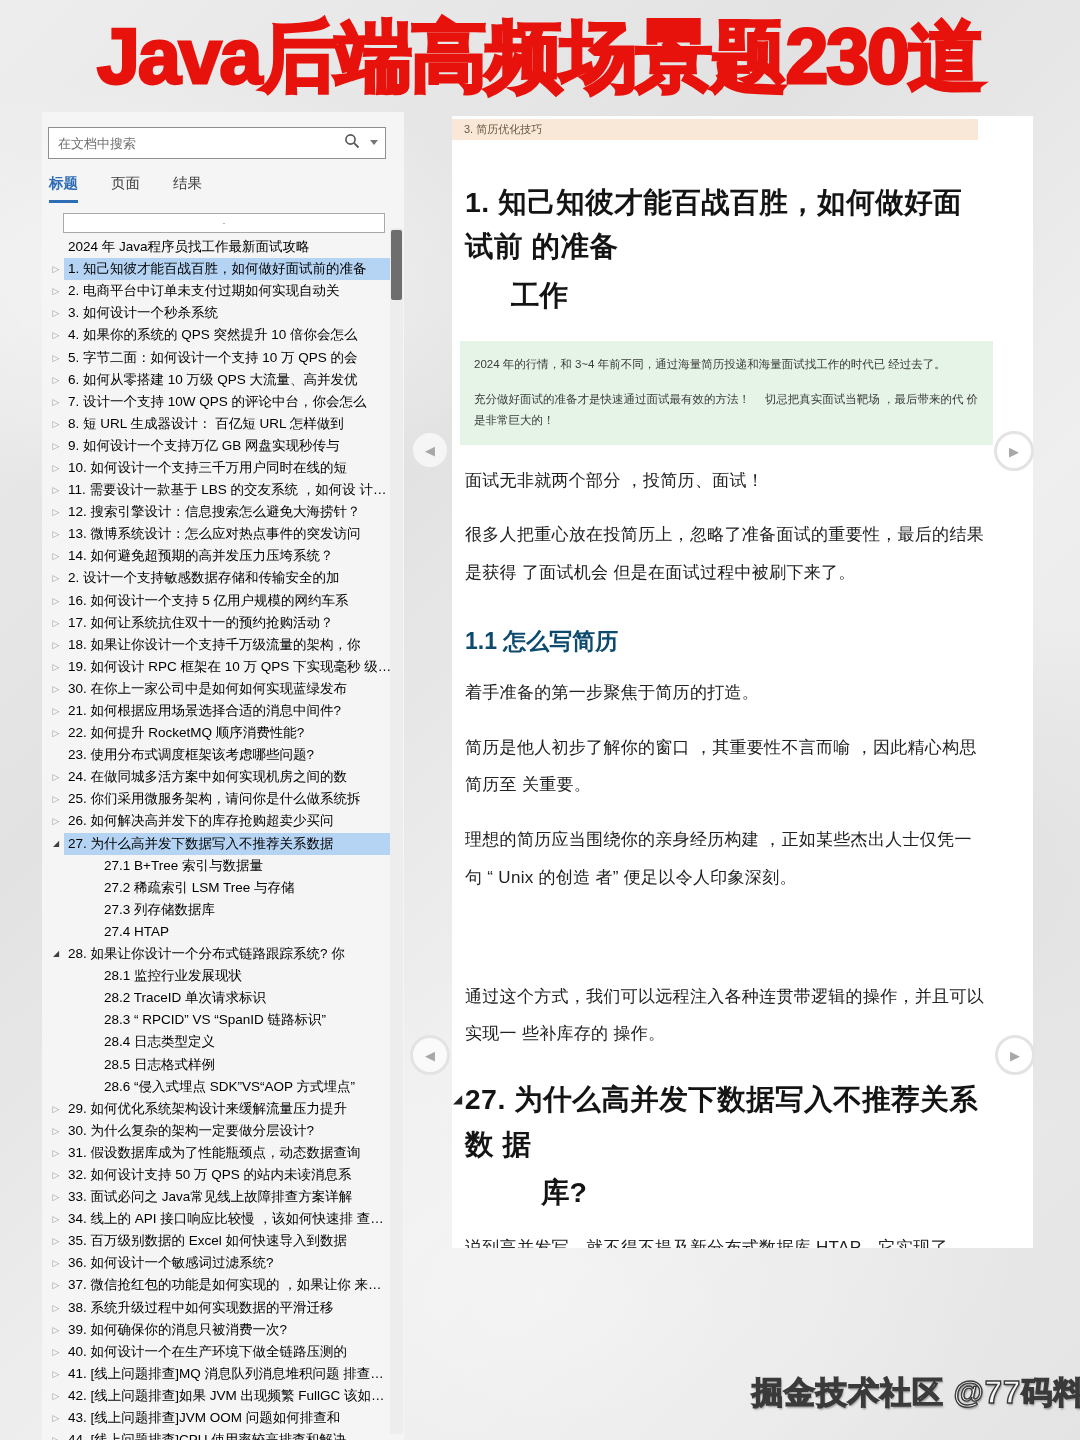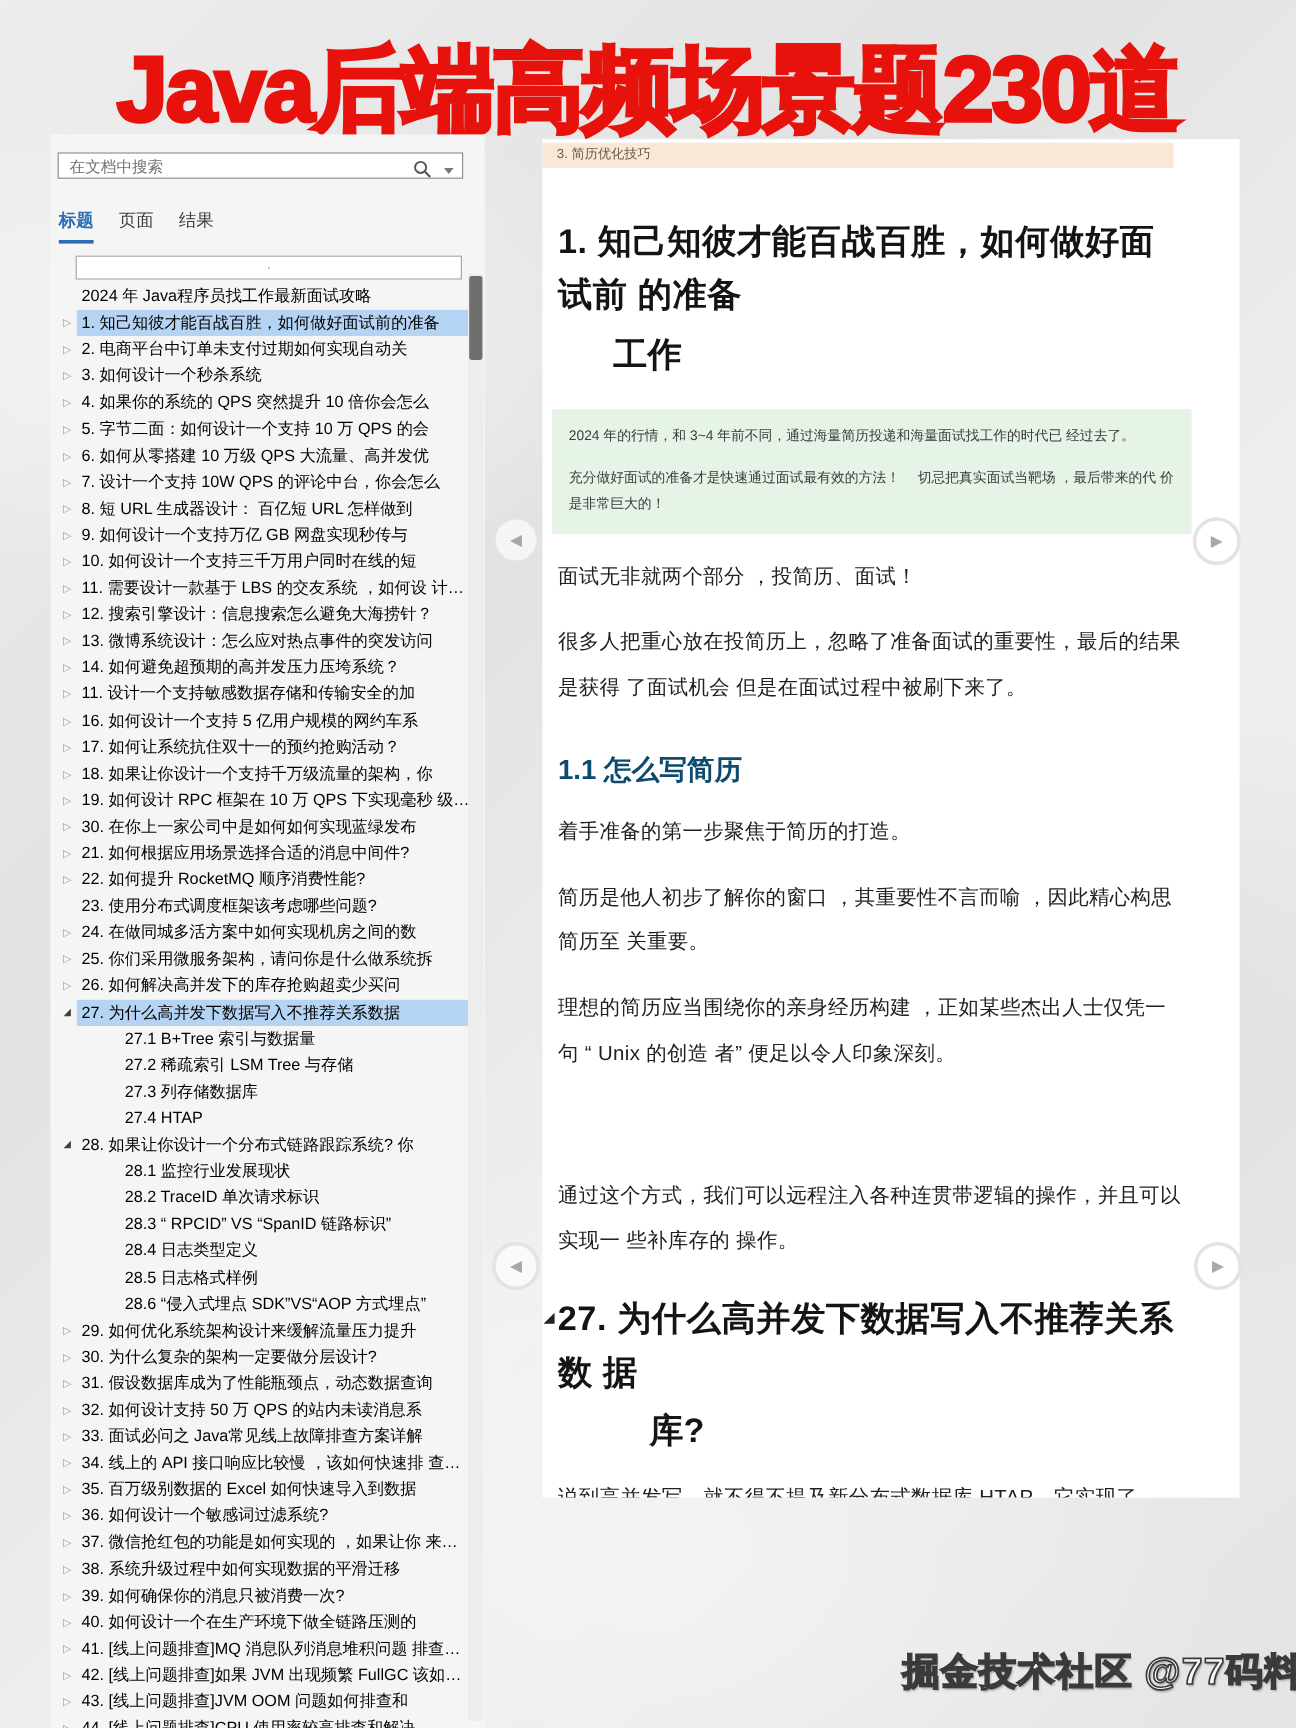--- a/index.html
+++ b/index.html
@@ -7,43 +7,43 @@
     width:1080px;height:1440px;position:relative;overflow:hidden;
     font-family:"Liberation Sans","DejaVu Sans",sans-serif;
     background:
       radial-gradient(600px 300px at 15% 20%, rgba(255,255,255,.55), rgba(255,255,255,0) 70%),
       radial-gradient(500px 400px at 85% 60%, rgba(210,210,210,.5), rgba(210,210,210,0) 70%),
       radial-gradient(700px 500px at 50% 90%, rgba(255,255,255,.4), rgba(255,255,255,0) 70%),
       linear-gradient(135deg,#ededed 0%,#e2e2e2 35%,#efefef 60%,#e4e4e4 100%);
   }
   
   .main-title{
-    position:absolute;top:24px;left:0;width:1080px;text-align:center;
+    position:absolute;top:6px;left:0;width:1080px;text-align:center;
     font-size:77px;font-weight:900;color:#e8120c;letter-spacing:-2px;
     -webkit-text-stroke:3px #e8120c;white-space:nowrap;
   }
   
   .sidebar{
     position:absolute;left:42px;top:112px;width:362px;height:1328px;
     background:#f5f5f5;box-sizing:border-box;
   }
-  .search-row{position:absolute;left:6px;top:15px;width:338px;height:22px;}
+  .search-row{position:absolute;left:6px;top:15px;width:338px;height:32px;}
   .search-input{
     width:100%;height:100%;box-sizing:border-box;border:1px solid #8f8f8f;
     background:#fff;font-size:13px;color:#333;padding:0 48px 0 9px;outline:none;
     font-family:inherit;
   }
   .search-input::placeholder{color:#6f6f6f;}
   .search-icon{position:absolute;right:26px;top:6px;width:16px;height:16px;}
   .search-caret{
     position:absolute;right:8px;top:13px;width:0;height:0;
     border-left:4px solid transparent;border-right:4px solid transparent;
     border-top:5px solid #777;
   }
-  .tabs{position:absolute;left:7px;top:62px;display:flex;gap:21px;font-size:14.5px;color:#3c3c3c;}
+  .tabs{position:absolute;left:7px;top:62px;display:flex;gap:33px;font-size:14.5px;color:#3c3c3c;}
   .tab{padding-bottom:7px;cursor:default;}
   .tab.active{color:#2e6db5;border-bottom:3px solid #2e6db5;font-weight:bold;}
   .mini-box{
     position:absolute;left:21px;top:101px;width:322px;height:20px;background:#fff;
     border:1px solid #a9a9a9;box-sizing:border-box;text-align:center;
     font-size:9px;color:#555;line-height:18px;
   }
   .nav-list{position:absolute;left:0;top:124px;width:348px;}
   .nav-row{display:flex;align-items:center;height:22.1px;overflow:hidden;}
   .tri{
@@ -180,21 +180,21 @@
       <div class="nav-row">
         <span class="tri">▷</span>
         <span class="txt">13.  微博系统设计：怎么应对热点事件的突发访问</span>
       </div>
       <div class="nav-row">
         <span class="tri">▷</span>
         <span class="txt">14.  如何避免超预期的高并发压力压垮系统？</span>
       </div>
       <div class="nav-row">
         <span class="tri">▷</span>
-        <span class="txt">11.  设计一个支持敏感数据存储和传输安全的加</span>
+        <span class="txt">2.  设计一个支持敏感数据存储和传输安全的加</span>
       </div>
       <div class="nav-row">
         <span class="tri">▷</span>
         <span class="txt">16.  如何设计一个支持 5  亿用户规模的网约车系</span>
       </div>
       <div class="nav-row">
         <span class="tri">▷</span>
         <span class="txt">17.  如何让系统抗住双十一的预约抢购活动？</span>
       </div>
       <div class="nav-row">

